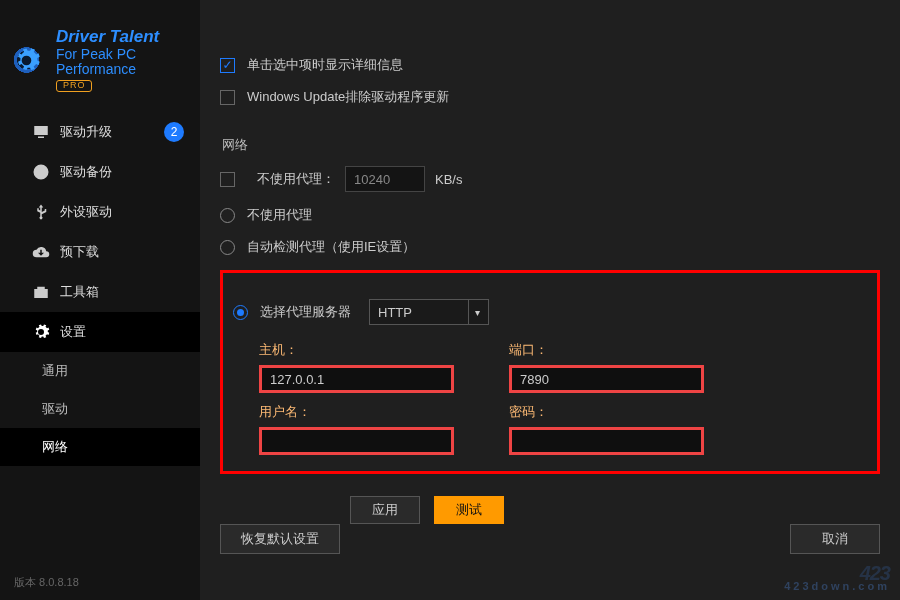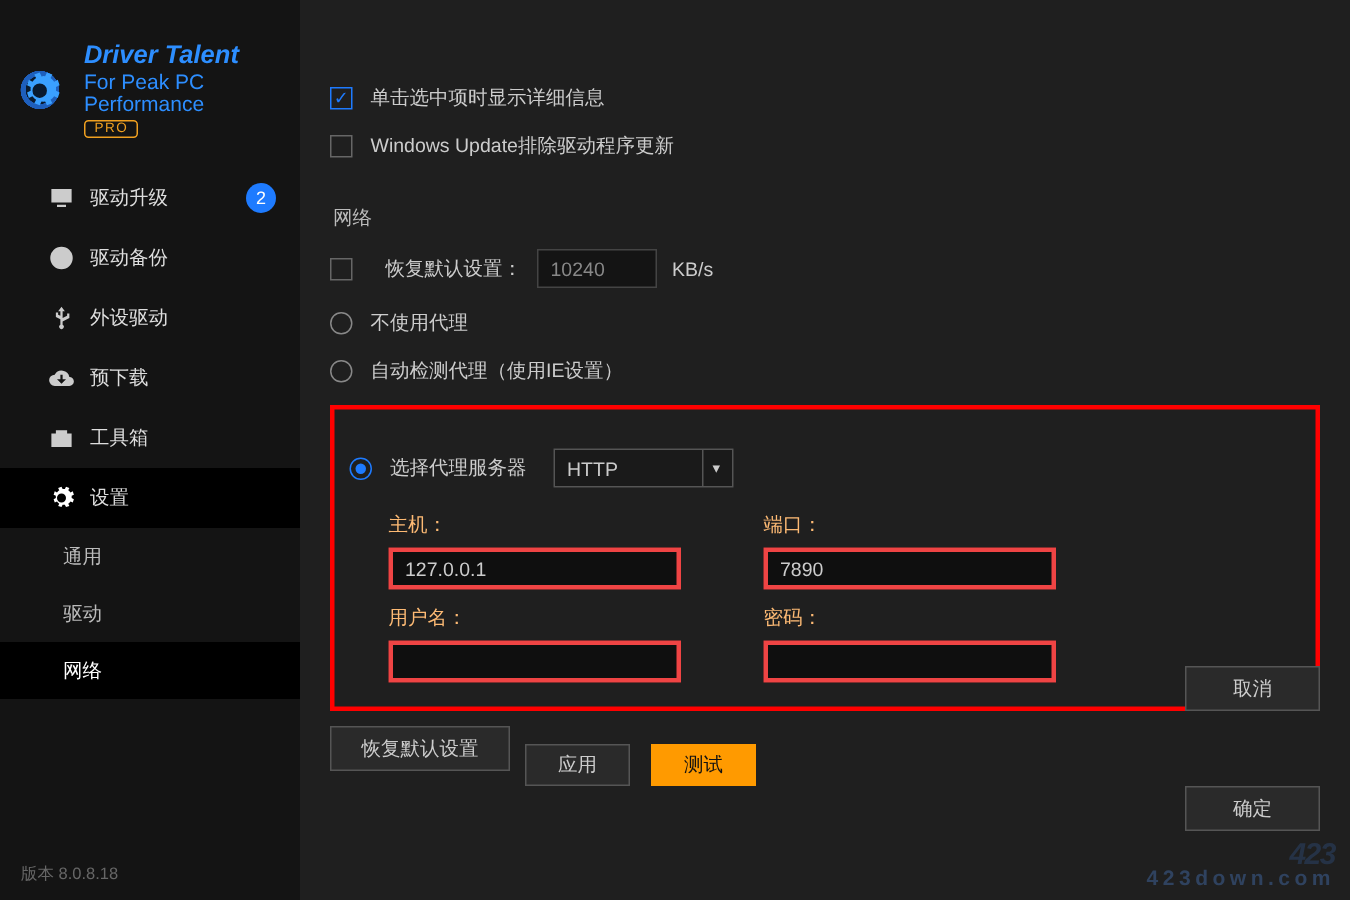--- a/index.html
+++ b/index.html
@@ -133,21 +133,21 @@
   }
   .bottom-btns .right{display:flex;gap:50px;flex-direction:column;}
   .btn.wide{min-width:120px;height:30px;background:#2a2a2a;}
   .btn.small{min-width:90px;height:30px;}
   .watermark{
     position:absolute;right:10px;bottom:8px;
     font-size:20px;font-weight:bold;font-style:italic;
     color:#2a4060;letter-spacing:-1px;line-height:0.9;text-align:right;
     opacity:0.6;
   }
-  .watermark .sub{font-size:14px;letter-spacing:3px;display:block;font-style:normal;color:#3a5a8a;}
+  .watermark .sub{font-size:11px;letter-spacing:3px;display:block;font-style:normal;color:#3a5a8a;}
 </style>
 </head>
 <body>
 
 <div class="titlebar">
   <span>▤</span>
   <span>—</span>
   <span>✕</span>
 </div>
 
@@ -238,21 +238,21 @@
   </div>
   <div class="row">
     <span class="checkbox"></span>
     <span>Windows Update排除驱动程序更新</span>
   </div>
 
   <div class="section-title">网络</div>
 
   <div class="speed-row">
     <span class="checkbox"></span>
-    <span>恢复默认设置：</span>
+    <span>不使用代理：</span>
     <input class="num-input" value="10240" style="">
     <span>KB/s</span>
   </div>
 
   <div class="row">
     <span class="radio"></span>
     <span>不使用代理</span>
   </div>
   <div class="row">
     <span class="radio"></span>
@@ -291,20 +291,19 @@
   <div class="btn-row">
     <span class="btn">应用</span>
     <span class="btn primary">测试</span>
   </div>
 </div>
 
 <div class="bottom-btns">
   <span class="btn wide">恢复默认设置</span>
   <div class="right">
     <span class="btn small">取消</span>
-    <span class="btn small">确定</span>
   </div>
 </div>
 
 <div class="watermark">
   <span>423</span>
   <span class="sub">423down.com</span>
 </div>
 
 </body></html>

